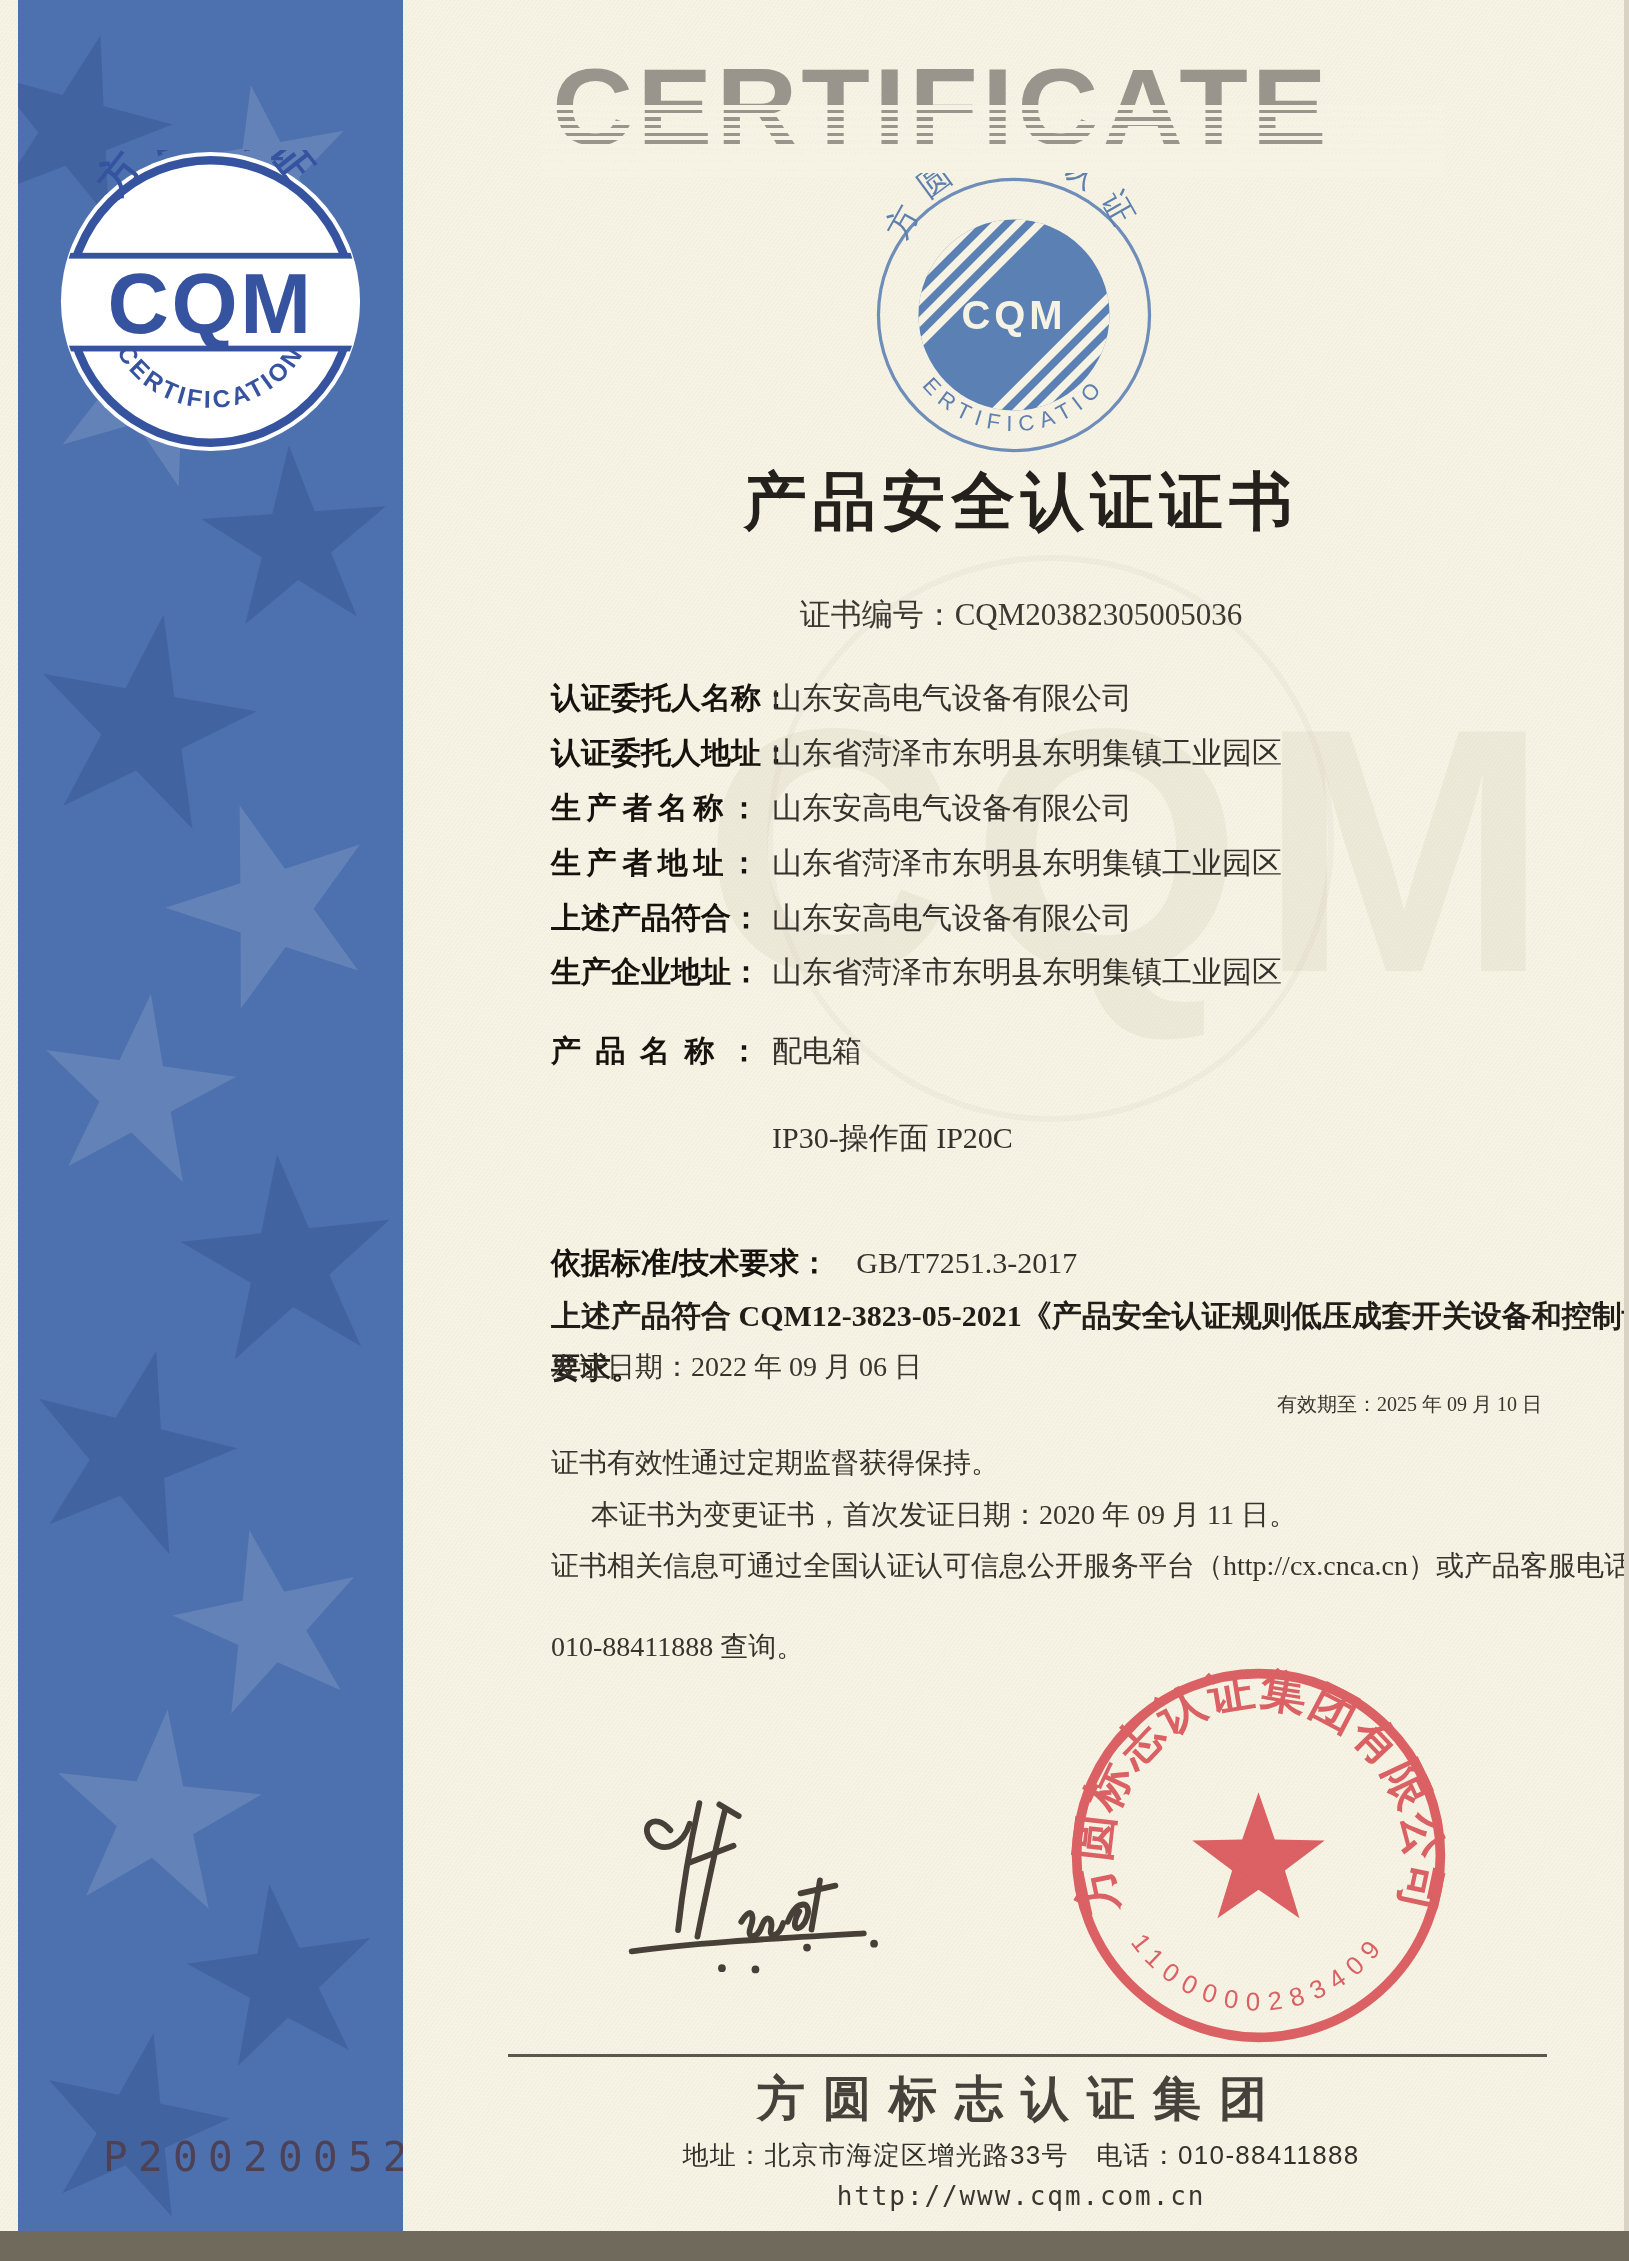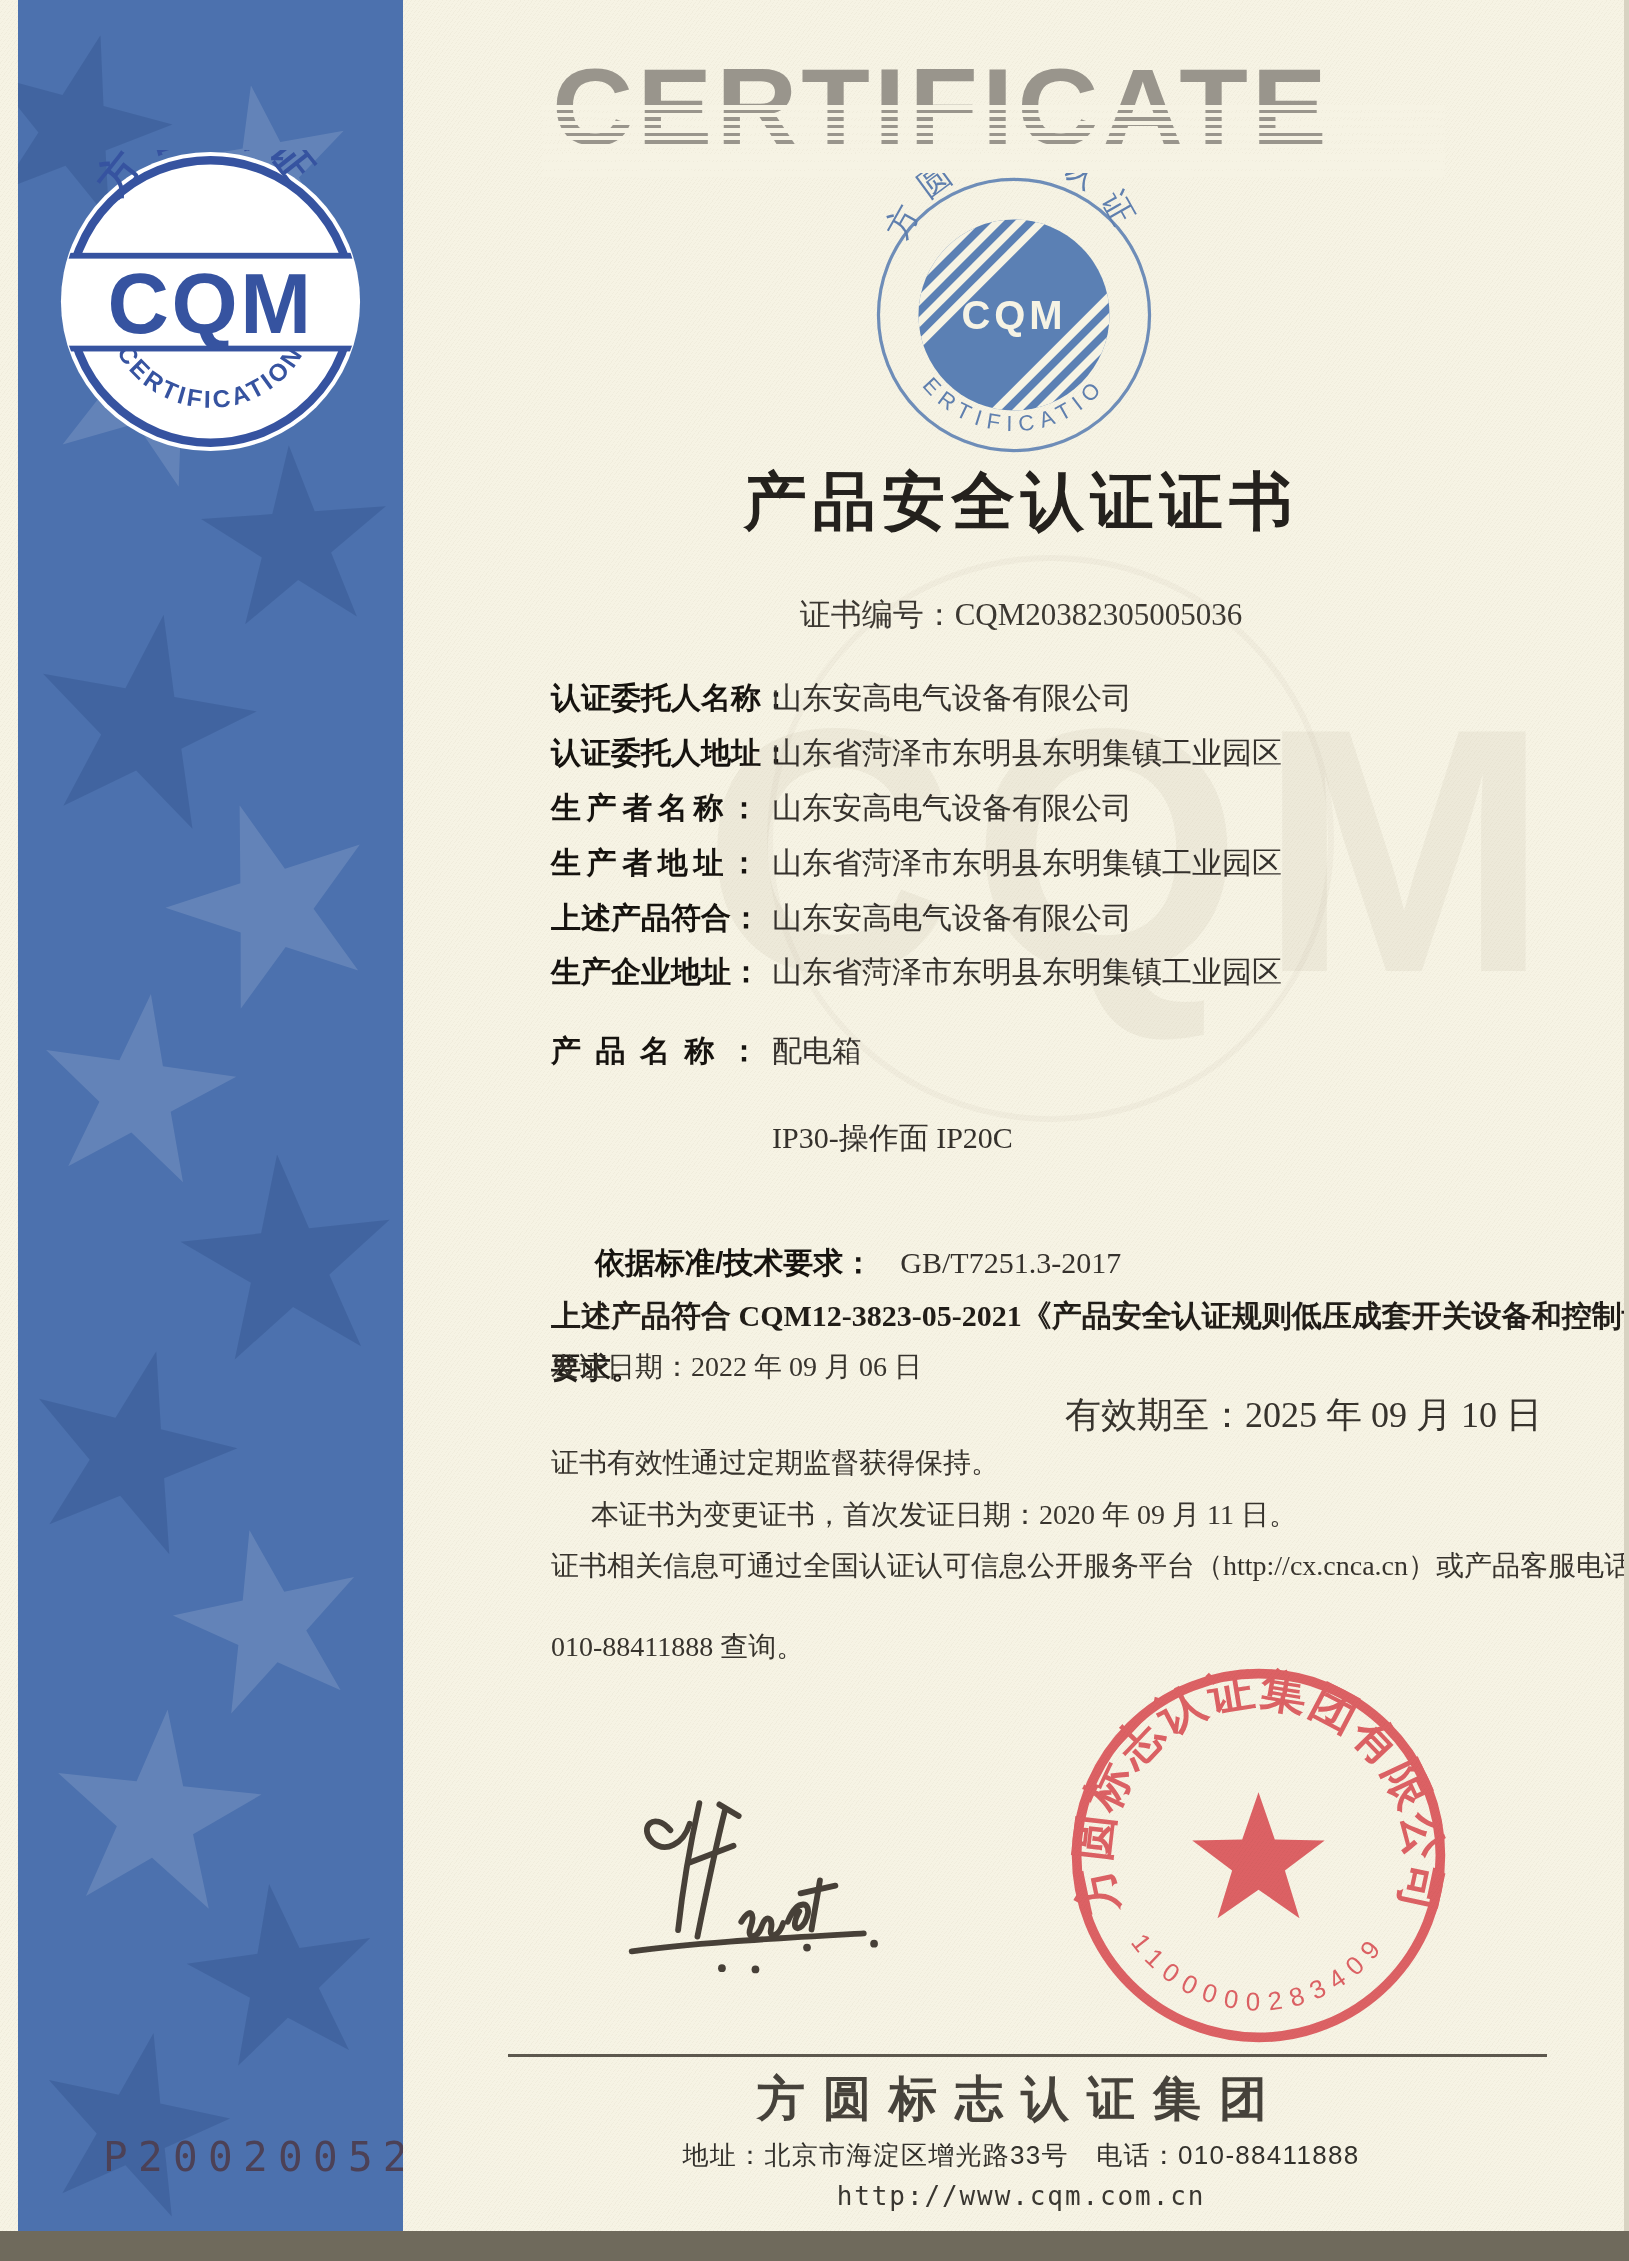--- a/index.html
+++ b/index.html
@@ -33,21 +33,21 @@
     font-size:63px;font-weight:700;color:#24211d;letter-spacing:6.4px;}
   .certno{position:absolute;left:405px;width:1232px;top:594px;text-align:center;font-size:31px;color:#3c3832;}
   
   .row{position:absolute;left:551px;white-space:nowrap;font-size:30px;color:#35312c;}
   .flabel{display:inline-block;width:208px;text-align:justify;text-align-last:justify;
     font-family:"Liberation Sans",sans-serif;font-weight:700;color:#16130f;vertical-align:bottom;}
   .fvalue{margin-left:13px;}
   .wlabel{font-family:"Liberation Sans",sans-serif;font-weight:700;color:#16130f;}
   .bold-line{position:absolute;left:551px;font-size:30px;font-weight:700;color:#211d18;white-space:nowrap;}
   .note{position:absolute;left:551px;font-size:28px;color:#37332d;white-space:nowrap;}
-  .dates-right{position:absolute;right:88px;font-size:36px;color:#37332d;white-space:nowrap;}
+  .dates-right{position:absolute;right:88px;font-size:20px;color:#37332d;white-space:nowrap;}
   
   .stamp{position:absolute;left:1065px;top:1662px;opacity:0.92;mix-blend-mode:multiply;}
   .sig{position:absolute;left:593px;top:1785px;}
   
   .footer-rule{position:absolute;left:508px;top:2054px;width:1039px;height:2.6px;background:#5d584e;}
   .footer-org{position:absolute;left:405px;width:1232px;top:2067px;text-align:center;
     font-size:48px;font-weight:700;color:#46423b;letter-spacing:18px;}
   .footer-addr{position:absolute;left:405px;width:1232px;top:2138px;text-align:center;
     font-family:"Liberation Sans",sans-serif;font-size:26px;color:#32302b;letter-spacing:1.3px;}
   .footer-web{position:absolute;left:405px;width:1232px;top:2181px;text-align:center;
@@ -162,21 +162,21 @@
   <div class="row" style="top:952px;">
     <span class="flabel">生产企业地址：</span><span class="fvalue">山东省菏泽市东明县东明集镇工业园区</span>
   </div>
   <div class="row" style="top:1007px;margin-top:24px;">
     <span class="flabel">产品名称：</span><span class="fvalue">配电箱</span>
   </div>
   <div class="row" style="top:1118px;left:772px;">
     <span>IP30-操作面 IP20C</span>
   </div>
 
-  <div class="row" style="top:1243px;margin-left:44px;">
+  <div class="row" style="top:1243px;">
     <span class="wlabel">依据标准/技术要求：</span><span class="fvalue" style="margin-left:27px;">GB/T7251.3-2017</span>
   </div>
 
   <div class="bold-line" style="top:1296px;">上述产品符合 CQM12-3823-05-2021《产品安全认证规则低压成套开关设备和控制设备》的</div>
   <div class="bold-line" style="top:1348px;">要求。</div>
 
   <div class="note" style="top:1348px;">
     <span>发证日期：</span><span>2022 年 09 月 06 日</span>
   </div>
   <div class="dates-right" style="top:1391px;">

